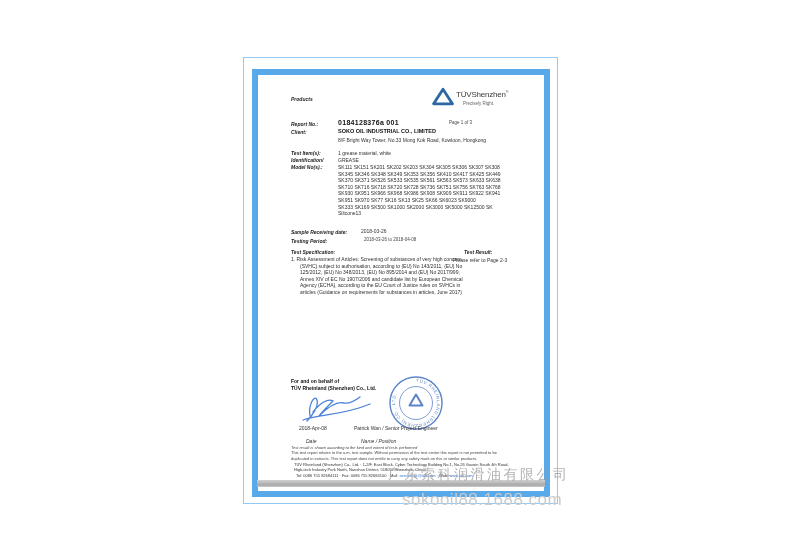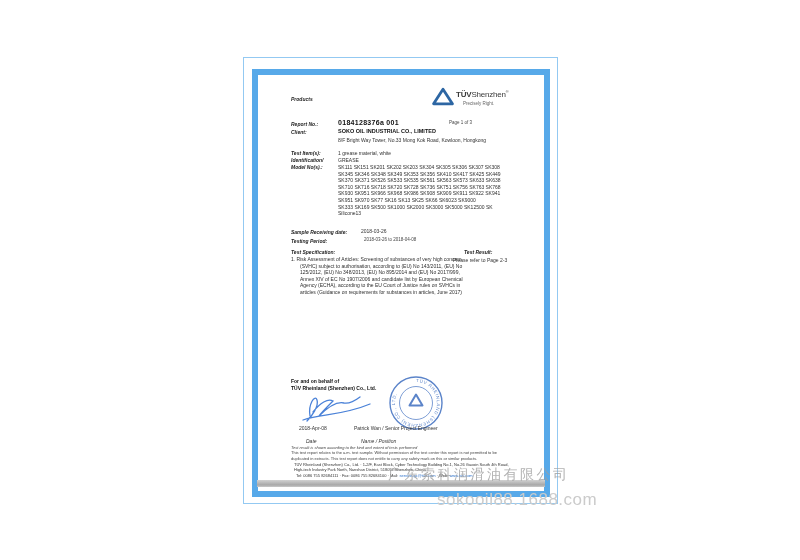--- a/index.html
+++ b/index.html
@@ -17,21 +17,21 @@
   .t { position: absolute; white-space: nowrap; color: #2e2e2e; }
   .lbl { font-weight: bold; font-style: italic; font-size: 5px; color: #222; }
   .v5 { font-size: 5px; color: #333; }
   .small { font-size: 4.5px; color: #444; }
 
   .products { left: 47px; top: 38px; }
 
   
   .logo-tri { position: absolute; left: 188px; top: 29px; }
   .brand { position: absolute; left: 212px; top: 31px; font-size: 8px; color: #3a3a3a; letter-spacing: -0.2px; }
-  .brand .b1 { font-weight: bold; }
+  .brand .b1 { font-weight: normal; }
   .brand sup { font-size: 4px; }
   .tagline { left: 219px; top: 43px; font-size: 4.5px; color: #666; }
 
   .report-no-label { left: 47px; top: 63px; }
   .report-no { left: 94px; top: 61px; font-size: 7px; font-weight: bold; color: #111; letter-spacing: 0.3px; }
   .page-ind { left: 205px; top: 62px; }
 
   .client-label { left: 47px; top: 71px; }
   .client-name { left: 94px; top: 70px; font-size: 5.5px; font-weight: bold; color: #111; }
   .client-addr { left: 94px; top: 79px; }
@@ -77,21 +77,21 @@
   .contact { position: absolute; left: 52px; top: 415px; font-size: 4px; color: #333; white-space: nowrap; }
   .link { color: #2a6fc9; }
 
   .scan-shadow { position: absolute; left: 13px; top: 422px; width: 288px; height: 7px;
     background: linear-gradient(180deg, #d2d2d2 0%, #a8a8a8 70%, #c9c9c9 100%); }
 
   
   .wm-cn { position: absolute; left: 388px; top: 466px; font-size: 14px; letter-spacing: 2.5px;
     color: #9f9f9f; opacity: 0.8; z-index: 5; font-family: sans-serif; }
   .wm-url { position: absolute; left: 402px; top: 490px; font-size: 17px; letter-spacing: 0.5px;
-    color: #cbcbcb; z-index: 5; margin-left: 35px; }
+    color: #cbcbcb; z-index: 5; }
 </style>
 </head>
 <body>
 
 <div class="canvas">
 
   <div class="doc-outer">
     <div class="doc-frame"></div>
     <div class="doc-content">
 

